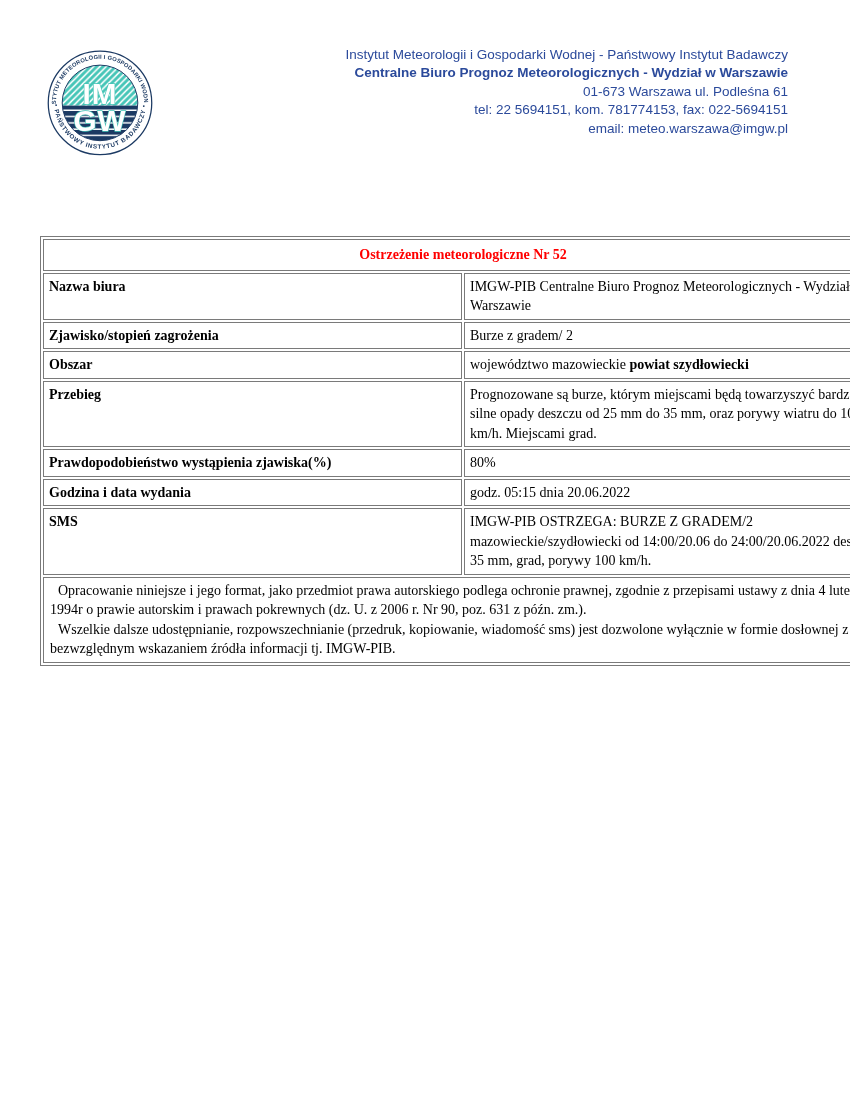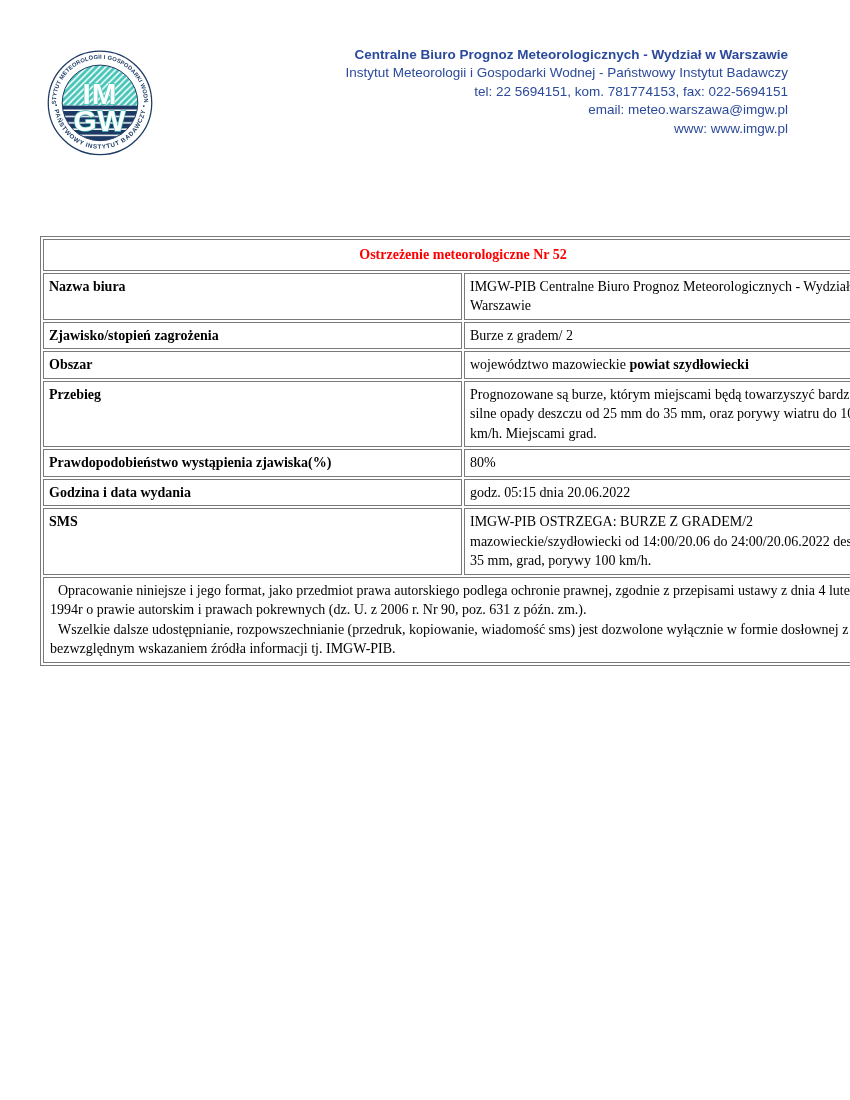--- a/index.html
+++ b/index.html
@@ -86,25 +86,25 @@
     <text x="60" y="92" class="monogram">GW</text>
     <text class="ring-text ring-top">
       <textPath href="#arcTop" startOffset="50%" text-anchor="middle">INSTYTUT METEOROLOGII I GOSPODARKI WODNEJ</textPath>
     </text>
     <text class="ring-text ring-bottom">
       <textPath href="#arcBot" startOffset="50%" text-anchor="middle">• PAŃSTWOWY INSTYTUT BADAWCZY •</textPath>
     </text>
   </svg>
 
   <div class="org">
+    <div class="org-line">Instytut Meteorologii i Gospodarki Wodnej - Państwowy Instytut Badawczy</div>
     <div class="org-line bold">Centralne Biuro Prognoz Meteorologicznych - Wydział w Warszawie</div>
-    <div class="org-line">Instytut Meteorologii i Gospodarki Wodnej - Państwowy Instytut Badawczy</div>
+    <div class="org-line">01-673 Warszawa ul. Podleśna 61</div>
     <div class="org-line">tel: 22 5694151, kom. 781774153, fax: 022-5694151</div>
     <div class="org-line">email: meteo.warszawa@imgw.pl</div>
-    <div class="org-line">www: www.imgw.pl</div>
   </div>
 
   <table class="warning-table">
     <tbody>
       <tr>
         <td colspan="2" class="title-cell">Ostrzeżenie meteorologiczne Nr 52</td>
       </tr>
     </tbody>
     <tbody id="warning-rows">
         <tr>

